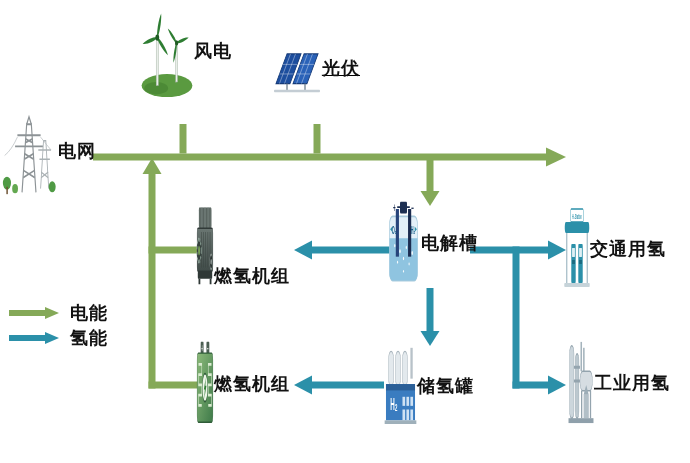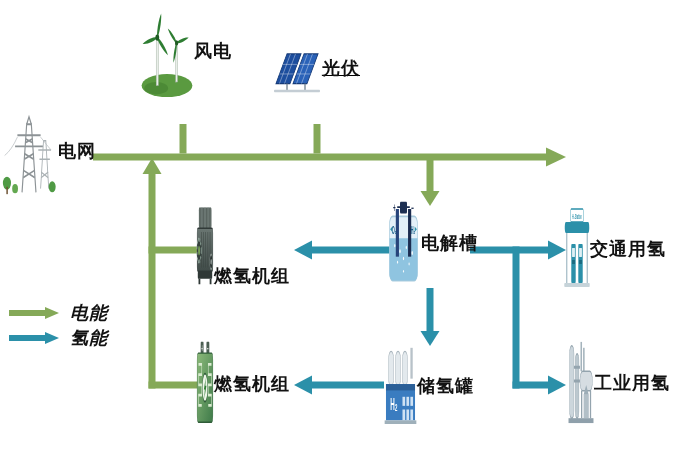--- a/index.html
+++ b/index.html
@@ -6,21 +6,21 @@
   .canvas{position:relative;width:690px;height:463px;background:#ffffff;overflow:hidden;}
   .connectors{position:absolute;left:0;top:0;z-index:1;}
   .flow{stroke-width:7;fill:none;}
   .stroke-e{stroke:var(--c-elec,#85a958);}
   .fill-e{fill:var(--c-elec,#85a958);}
   .stroke-h{stroke:var(--c-h2,#2b90a9);}
   .fill-h{fill:var(--c-h2,#2b90a9);}
   .node{position:absolute;z-index:2;display:flex;flex-direction:row;align-items:center;}
   .node .label{font-size:18px;font-weight:700;color:#121212;margin-top:2px;white-space:nowrap;letter-spacing:1px;}
   .legend{position:absolute;left:8px;top:300px;z-index:2;}
-  .legend-row{display:flex;align-items:center;gap:10px;height:25px;font-style:italic;}
+  .legend-row{display:flex;align-items:center;gap:10px;height:25px;}
   .legend-row span{font-size:18px;font-weight:700;color:#121212;letter-spacing:1px;}
 </style>
 </head>
 <body>
 
 <div class="canvas">
 
   <svg class="connectors" width="690" height="463" viewBox="0 0 690 463">
     <g>
       <line class="flow stroke-e" x1="93" y1="157" x2="547" y2="157"></line>

